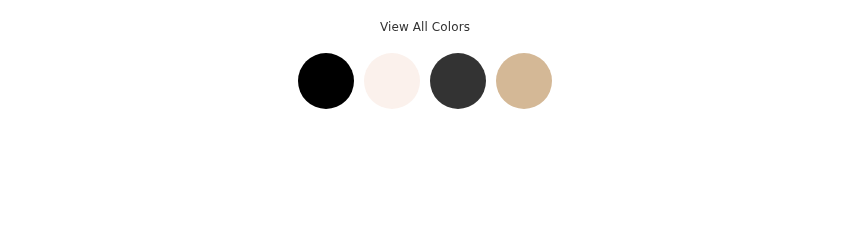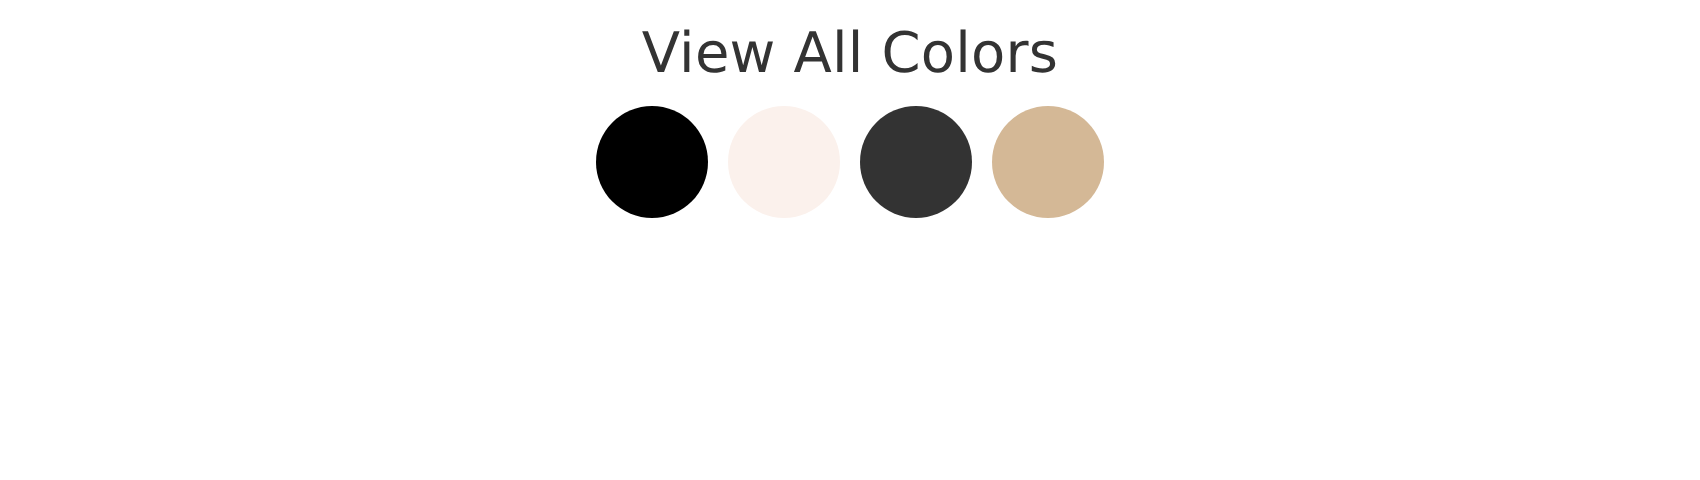--- a/index.html
+++ b/index.html
@@ -21,21 +21,21 @@
     box-sizing: border-box;
     display: flex;
     flex-direction: column;
     align-items: center;
     background: #ffffff;
   }
 
   .panel-title {
     margin: 0;
     padding: 0;
-    font-size: 28px;
+    font-size: 12px;
     font-weight: 400;
     line-height: 24px;
     color: #333333;
     text-align: center;
     letter-spacing: 0.1px;
     padding-top: 15px;
   }
 
   .swatch-row {
     margin-top: 14px;

